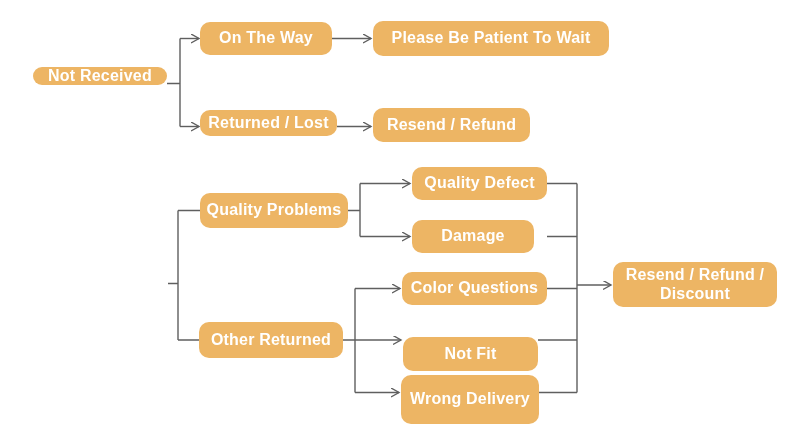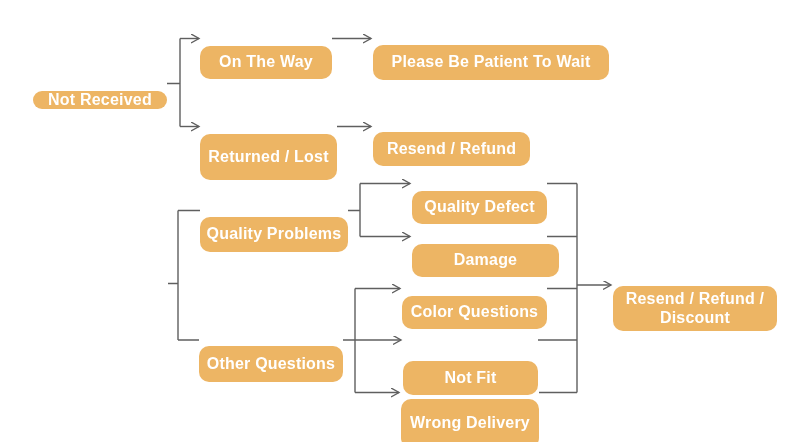--- a/index.html
+++ b/index.html
@@ -37,21 +37,20 @@
     border-radius: 10px;
     display: flex;
     align-items: center;
     justify-content: center;
     text-align: center;
     font-size: 16px;
     font-weight: bold;
     line-height: 1.18;
     padding: 0 4px;
     letter-spacing: 0.2px;
-    margin-top: 24px;
   }
 </style>
 </head>
 <body>
 
 <div class="canvas">
 
   <svg class="wires" width="800" height="442" viewBox="0 0 800 442" xmlns="http://www.w3.org/2000/svg">
     <defs>
       <marker id="chevron" markerUnits="userSpaceOnUse" markerWidth="11" markerHeight="11" refX="8" refY="4.5" orient="auto">
@@ -80,32 +79,32 @@
     <path d="M355,392.5 H399" marker-end="url(#chevron)"></path>
     <path d="M577,285 H611" marker-end="url(#chevron)"></path>
   </svg>
 
   <div class="node" style="left:33px; top:67px; width:134px; height:18px">Not Received</div>
 
   <div class="node" style="left:200px; top:22px; width:132px; height:33px">On The Way</div>
 
   <div class="node" style="left:373px; top:21px; width:236px; height:35px">Please Be Patient To Wait</div>
 
-  <div class="node" style="left:200px; top:110px; width:137px; height:46px">Returned / Lost</div>
+  <div class="node" style="left:200px; top:110px; width:137px; height:26px">Returned / Lost</div>
 
   <div class="node" style="left:373px; top:108px; width:157px; height:34px">Resend / Refund</div>
 
 
   <div class="node" style="left:200px; top:193px; width:148px; height:35px">Quality Problems</div>
 
   <div class="node" style="left:412px; top:167px; width:135px; height:33px">Quality Defect</div>
 
-  <div class="node" style="left:412px; top:220px; width:147px; height:33px">Damage</div>
+  <div class="node" style="left:412px; top:220px; width:122px; height:33px">Damage</div>
 
-  <div class="node" style="left:199px; top:322px; width:144px; height:36px">Other Questions</div>
+  <div class="node" style="left:199px; top:322px; width:144px; height:36px">Other Returned</div>
 
   <div class="node" style="left:402px; top:272px; width:145px; height:33px">Color Questions</div>
 
   <div class="node" style="left:403px; top:337px; width:135px; height:34px">Not Fit</div>
 
   <div class="node" style="left:401px; top:375px; width:138px; height:49px">Wrong Delivery</div>
 
   <div class="node" style="left:613px; top:262px; width:164px; height:45px">Resend / Refund / Discount</div>
 
 </div>

